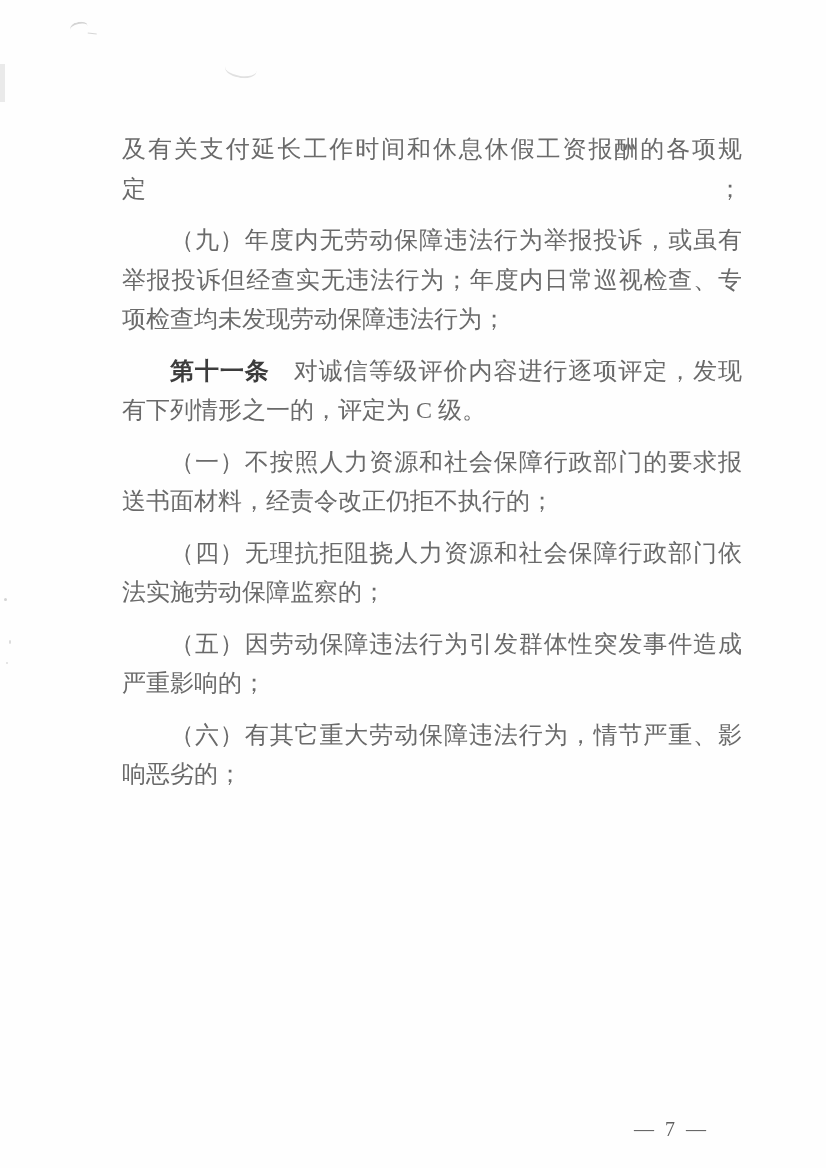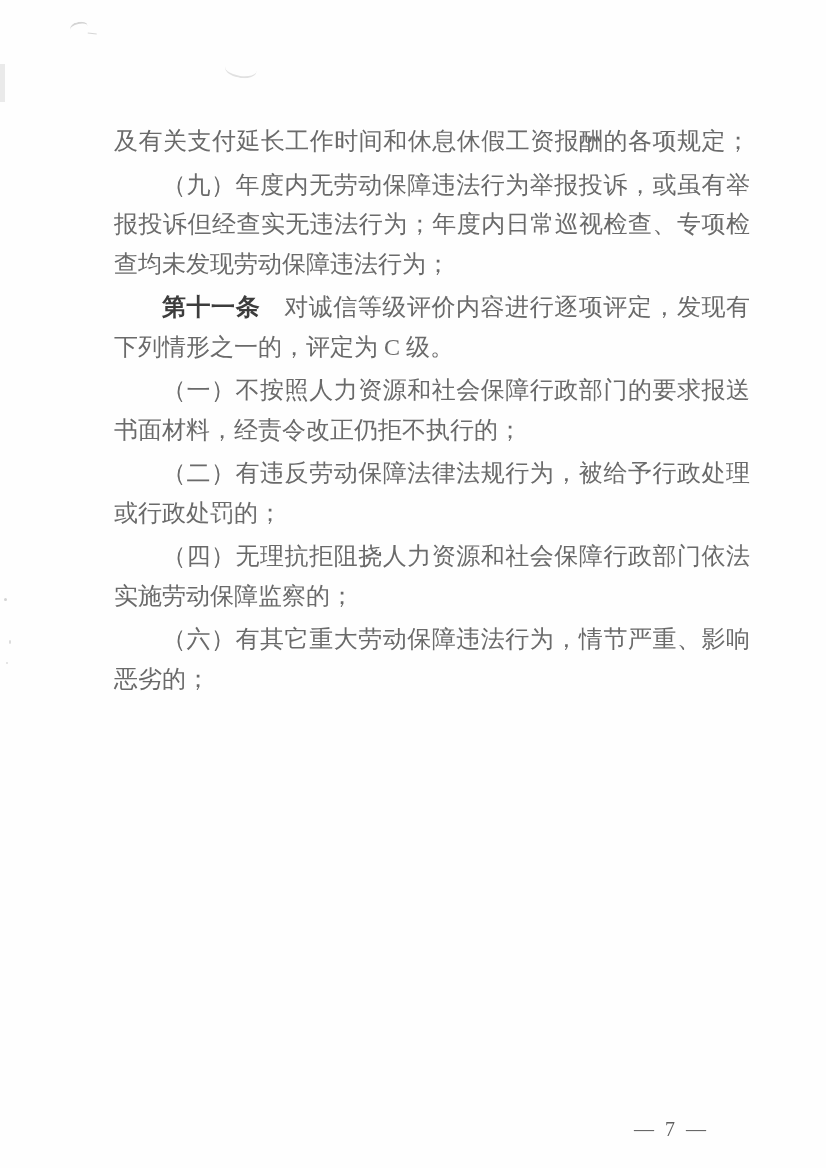--- a/index.html
+++ b/index.html
@@ -23,21 +23,21 @@
     position: absolute;
     left: 110px;
     top: 118px;
     width: 644px;
     font-size: 24px;
     line-height: 39.5px;
     color: #6a6a6a;
     text-align: justify;
   }
   .para {
-    margin: 4px;
+    margin: 12px;
     padding: 0;
   }
   .indent {
     text-indent: 2em;
   }
   .force-justify {
     text-align-last: justify;
   }
   .article .art-title {
     font-weight: 700;
@@ -104,25 +104,25 @@
 
 
     <p class="para indent">（九）年度内无劳动保障违法行为举报投诉，或虽有举报投诉但经查实无违法行为；年度内日常巡视检查、专项检查均未发现劳动保障违法行为；</p>
 
 
 
     <p class="para indent article"><strong class="art-title">第十一条</strong><span>对诚信等级评价内容进行逐项评定，发现有下列情形之一的，评定为 C 级。</span></p>
 
     <p class="para indent">（一）不按照人力资源和社会保障行政部门的要求报送书面材料，经责令改正仍拒不执行的；</p>
 
-    <p class="para indent">（二）有违反劳动保障法律法规行为，被给予行政处理或行政处罚的；</p>
 
 
     <p class="para indent">（四）无理抗拒阻挠人力资源和社会保障行政部门依法实施劳动保障监察的；</p>
 
+    <p class="para indent">（五）因劳动保障违法行为引发群体性突发事件造成严重影响的；</p>
 
     <p class="para indent">（六）有其它重大劳动保障违法行为，情节严重、影响恶劣的；</p>
 
   </div>
 
   <div class="page-number">— 7 —</div>
 
 </div>
 
 </body></html>

